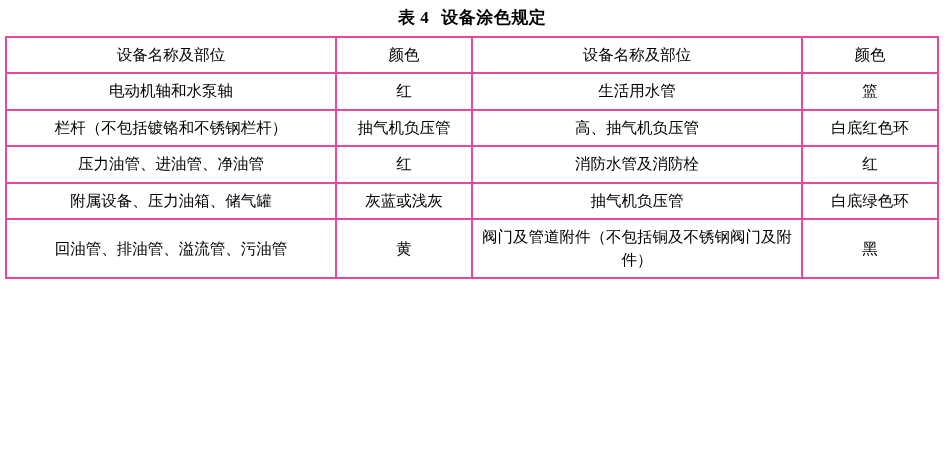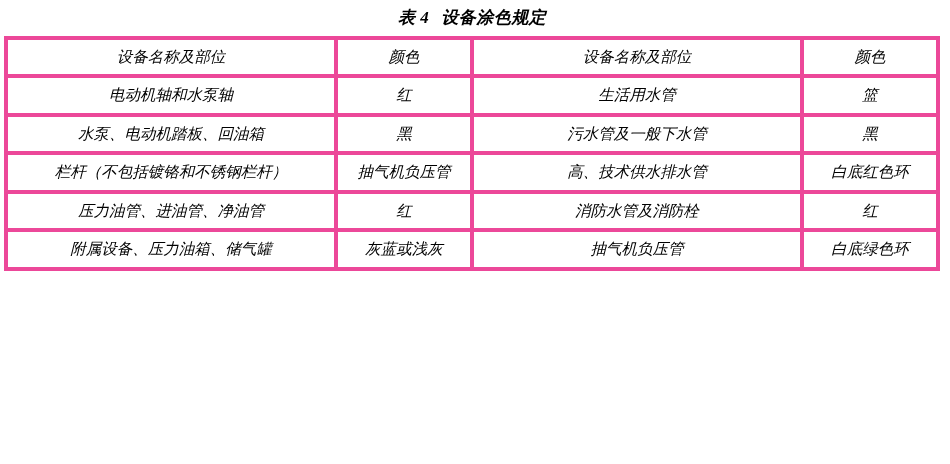--- a/index.html
+++ b/index.html
@@ -12,42 +12,41 @@
     height: 464px;
     font-family: "Liberation Serif", "DejaVu Serif", serif;
     color: #000000;
     overflow: hidden;
   }
   .page {
     width: 944px;
     height: 464px;
     position: relative;
     box-sizing: border-box;
-    font-style: italic;
   }
   .table-caption {
     text-align: center;
     font-weight: bold;
     font-size: 17px;
     letter-spacing: 0.5px;
     padding-top: 6px;
     padding-bottom: 7px;
     font-family: "Liberation Serif", "DejaVu Serif", serif;
   }
   .table-caption .cap-num {
     margin-right: 12px;
   }
   table.spec {
     border-collapse: collapse;
     width: 932px;
     margin: 0 auto;
     table-layout: fixed;
   }
   table.spec td {
-    border: 4px solid #ec4899;
+    border: 2px solid #ec4899;
     text-align: center;
     vertical-align: middle;
     font-size: 15.5px;
     line-height: 1.45;
     padding: 6px 6px;
     font-family: "Liberation Serif", "DejaVu Serif", serif;
   }
   col.c-name { width: 330px; }
   col.c-color { width: 136px; }
   .row-tall td { height: 44px; }
@@ -81,45 +80,45 @@
 
 
 
       <tr>
         <td>电动机轴和水泵轴</td>
         <td>红</td>
         <td>生活用水管</td>
         <td>篮</td>
       </tr>
 
-      <tr>
-        <td>水泵、电动机踏板、回油箱</td>
-        <td>黑</td>
-        <td>污水管及一般下水管</td>
-        <td>黑</td>
-      </tr>
 
 
       <tr>
         <td>栏杆（不包括镀铬和不锈钢栏杆）</td>
         <td>抽气机负压管</td>
-        <td>高、技术供水排水管</td>
+        <td>高、抽气机负压管</td>
         <td>白底红色环</td>
       </tr>
 
       <tr>
         <td>压力油管、进油管、净油管</td>
         <td>红</td>
         <td>消防水管及消防栓</td>
         <td>红</td>
       </tr>
 
       <tr>
         <td>附属设备、压力油箱、储气罐</td>
         <td>灰蓝或浅灰</td>
         <td>抽气机负压管</td>
         <td>白底绿色环</td>
       </tr>
 
+      <tr class="row-tall">
+        <td>回油管、排油管、溢流管、污油管</td>
+        <td>黄</td>
+        <td class="cell-multiline">阀门及管道附件（不包括铜及不锈钢阀门及附件）</td>
+        <td>黑</td>
+      </tr>
     </tbody>
   </table>
 
 </div>
 
 </body></html>

